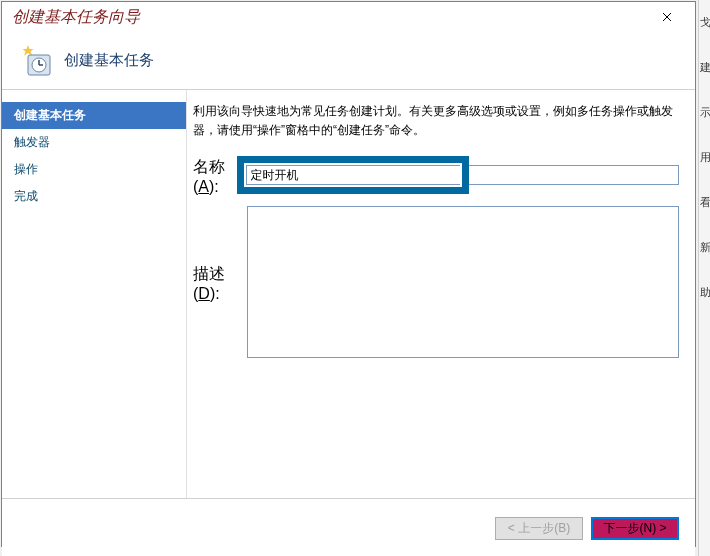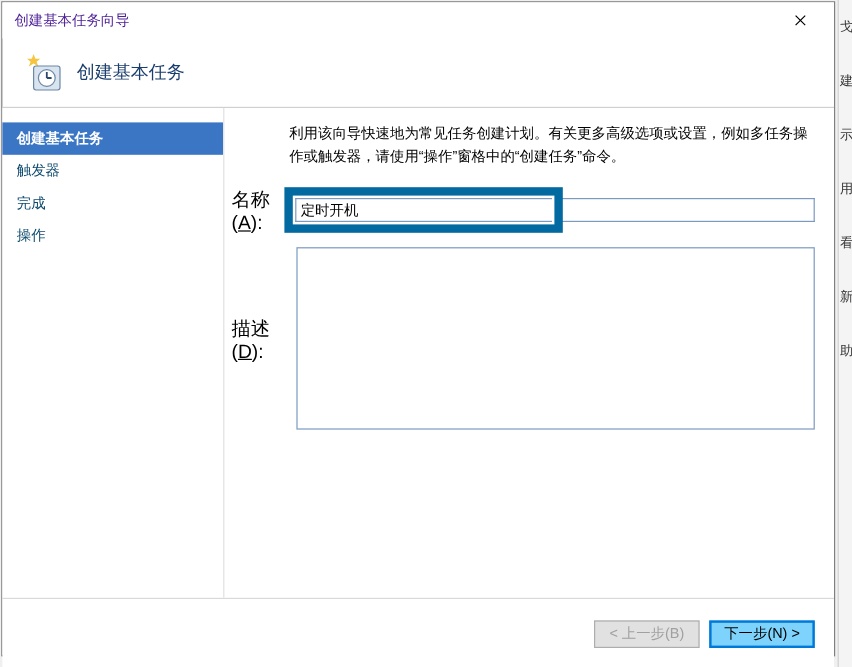--- a/index.html
+++ b/index.html
@@ -23,22 +23,23 @@
     }
     .titlebar {
       height: 30px;
       display: flex;
       align-items: center;
       padding: 0 8px 0 10px;
       background: #ffffff;
     }
     .titlebar-title {
       flex: 1;
-      font-size: 12px;
-      color: #4c1d95;
+      font-size: 16px;
+      color: #7f1d1d;
+      font-style: italic;
     }
     .close-btn {
       width: 40px;
       height: 28px;
       display: flex;
       align-items: center;
       justify-content: center;
       font-size: 14px;
       cursor: pointer;
     }
@@ -84,21 +85,20 @@
       flex: 1;
       padding: 12px 16px 0 6px;
       background: #ffffff;
       border-left: 1px solid #e0e0e0;
     }
     .intro-text {
       font-size: 12px;
       color: #000;
       line-height: 1.6;
       margin-bottom: 14px;
-      margin-left: 48px;
     }
     .form-row {
       display: flex;
       align-items: center;
       margin-bottom: 10px;
     }
     .form-label {
       width: 54px;
       font-size: 16px;
       padding-top: 3px;
@@ -158,21 +158,21 @@
       font-family: inherit;
       cursor: pointer;
       padding: 0 10px;
     }
     .btn:disabled {
       color: #a0a0a0;
       cursor: default;
     }
     .btn.default {
       border: 2px solid #0078d7;
-      background: #7dd3fc;
+      background: #be185d;
     }
     .right-strip {
       position: absolute;
       right: -1px;
       top: 0;
       width: 13px;
       height: 556px;
       background: #f4f4f4;
       border-left: 1px solid #d0d0d0;
       font-size: 11px;
@@ -207,22 +207,22 @@
         <line x1="19" y1="20" x2="23" y2="20" stroke="#2a4a6a" stroke-width="1.5"></line>
       </svg>
     </div>
     <div class="header-title">创建基本任务</div>
   </div>
 
   <div class="body-area">
     <div class="sidebar">
       <div class="sidebar-item active">创建基本任务</div>
       <div class="sidebar-item">触发器</div>
+      <div class="sidebar-item">操作</div>
       <div class="sidebar-item">完成</div>
-      <div class="sidebar-item">操作</div>
     </div>
 
     <div class="content">
       <div class="intro-text">利用该向导快速地为常见任务创建计划。有关更多高级选项或设置，例如多任务操作或触发器，请使用“操作”窗格中的“创建任务”命令。</div>
 
       <div class="form-row" style="align-items:center;">
         <div class="form-label">
           <span>名称(</span><u>A</u><span>):</span>
         </div>
         <div class="name-row-wrap">

